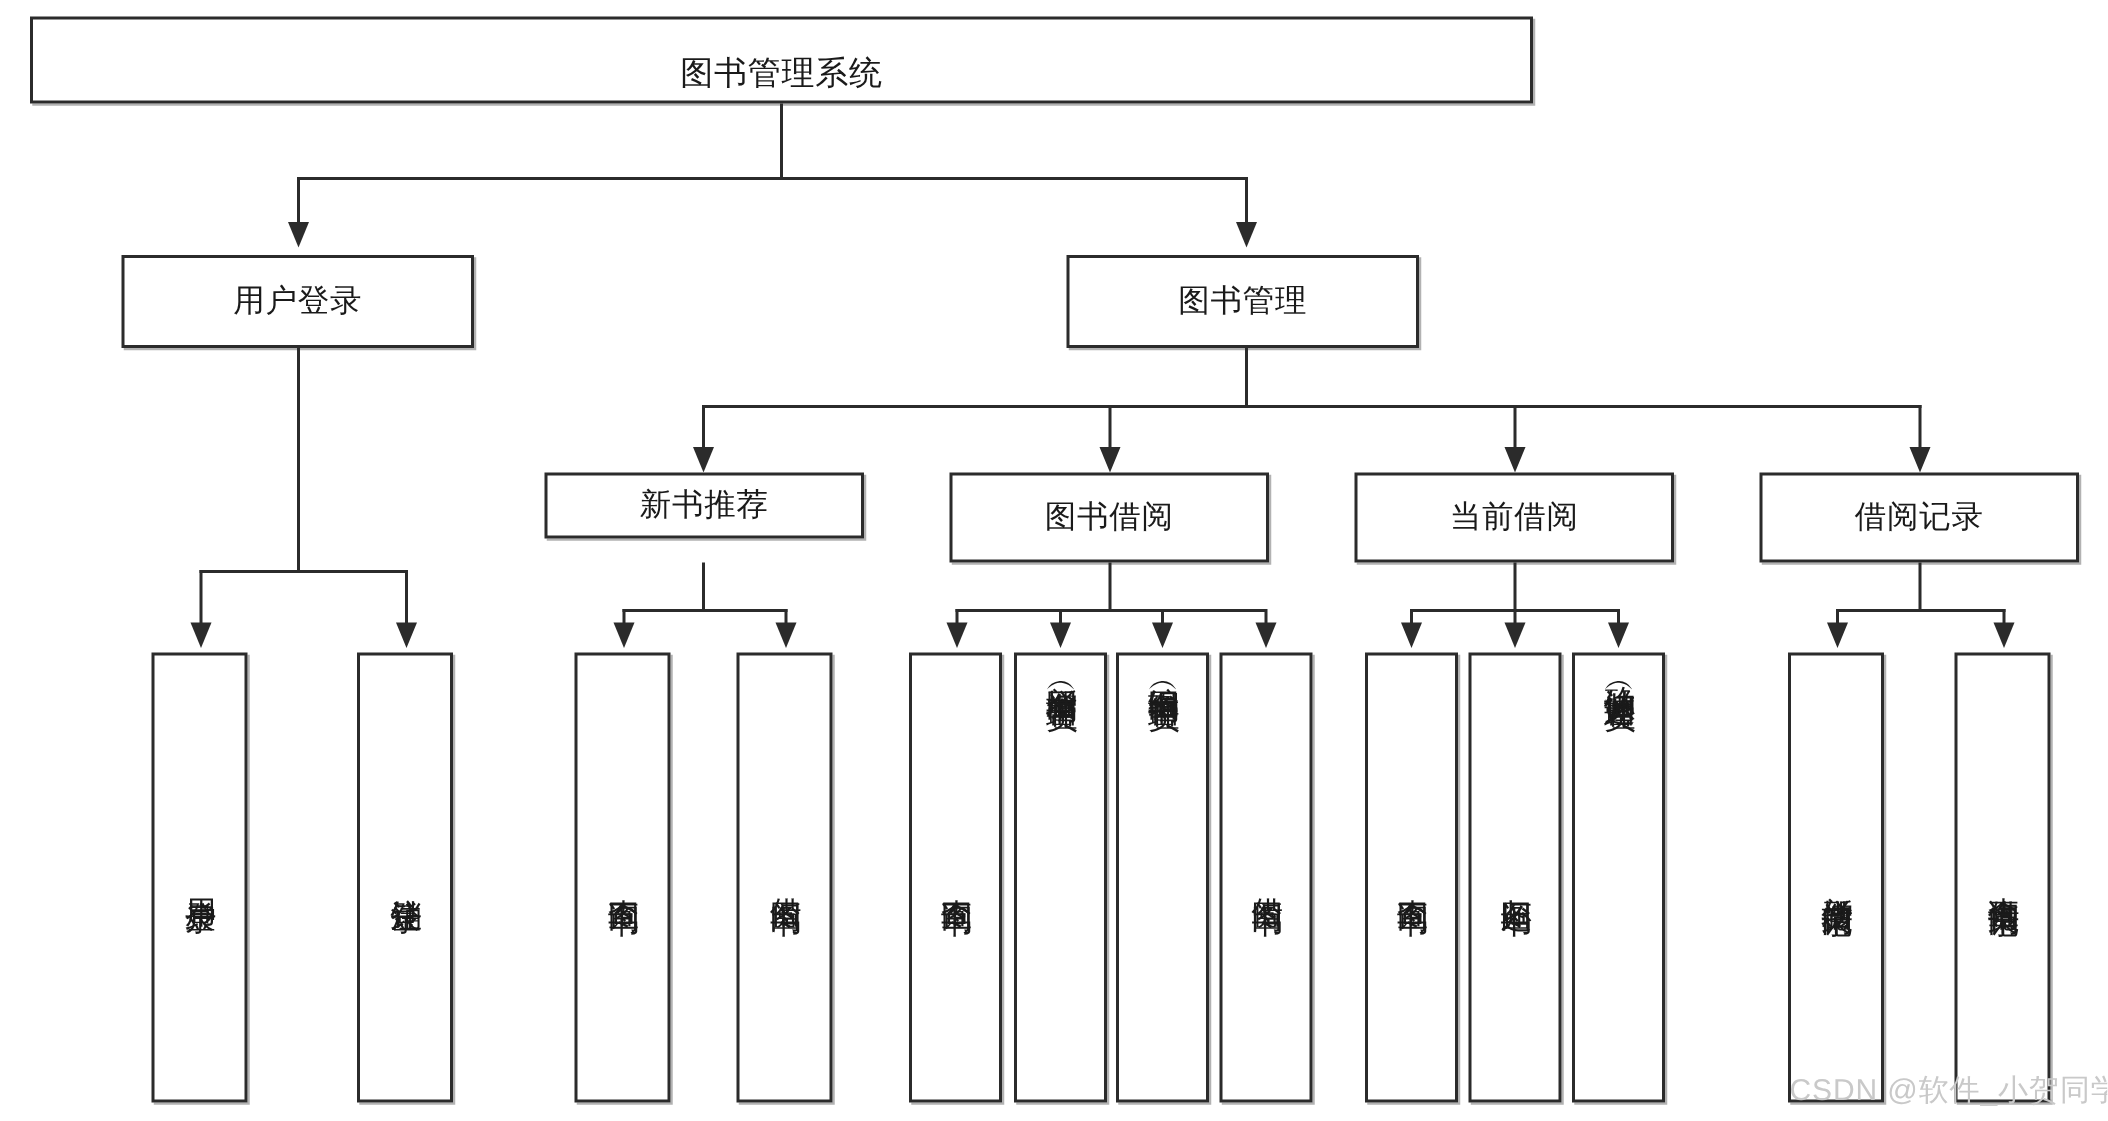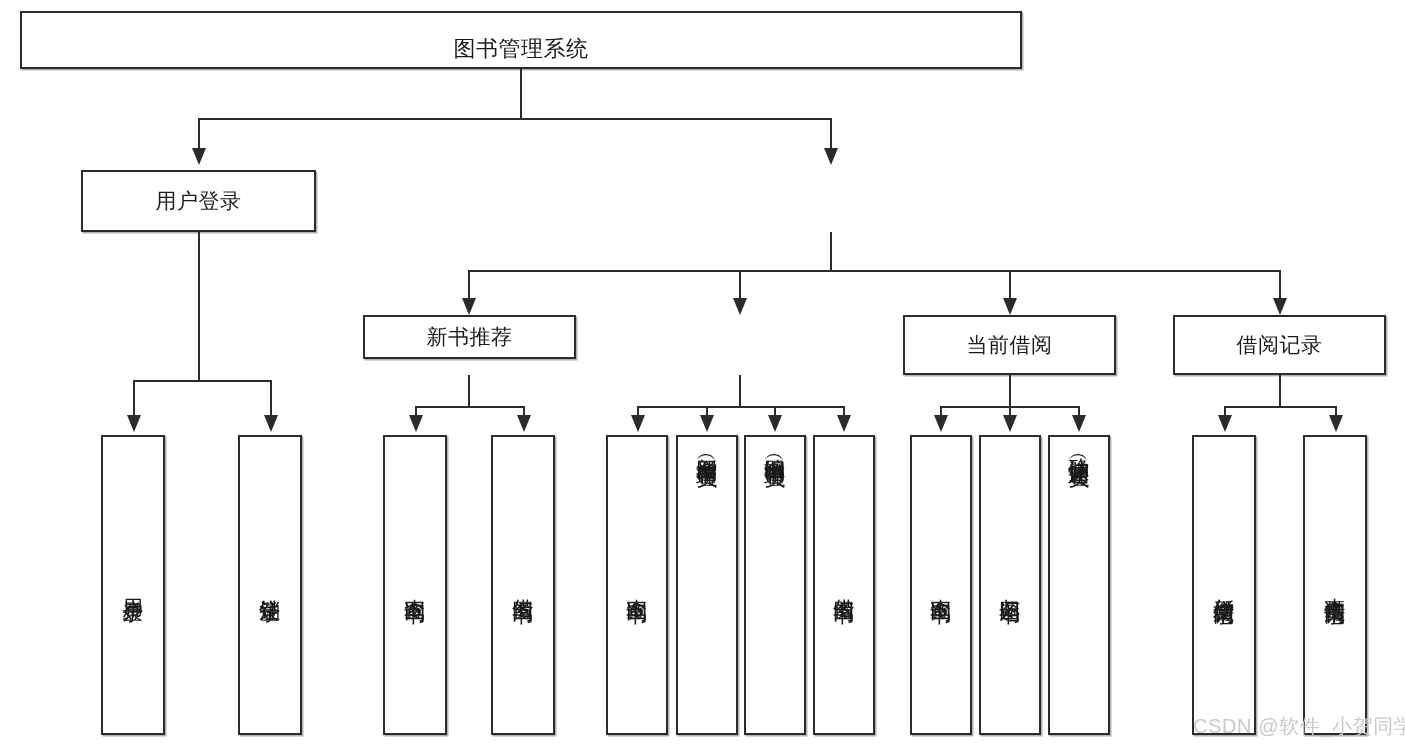--- a/index.html
+++ b/index.html
@@ -97,20 +97,23 @@
 
   <div class="hline" style="left:198px; top:118px; width:634px;"></div>
 
   <div class="vline" style="left:198px; top:118px; height:32px;"></div>
   <div class="arrow" style="left:192px; top:148px;"></div>
   <div class="vline" style="left:830px; top:118px; height:32px;"></div>
   <div class="arrow" style="left:824px; top:148px;"></div>
 
   <div class="node" style="left:81px; top:170px; width:235px; height:62px;">
     <span class="label">用户登录</span>
+  </div>
+  <div class="node" style="left:711px; top:170px; width:235px; height:62px;">
+    <span class="label">图书管理</span>
   </div>
 
   <div class="vline" style="left:198px; top:232px; height:148px;"></div>
   <div class="hline" style="left:133px; top:380px; width:138px;"></div>
   <div class="vline" style="left:133px; top:380px; height:37px;"></div>
   <div class="arrow" style="left:127px; top:415px;"></div>
   <div class="vline" style="left:270px; top:380px; height:37px;"></div>
   <div class="arrow" style="left:264px; top:415px;"></div>
 
   <div class="vline" style="left:830px; top:232px; height:38px;"></div>
@@ -120,20 +123,23 @@
   <div class="vline" style="left:739px; top:270px; height:30px;"></div>
   <div class="arrow" style="left:733px; top:298px;"></div>
   <div class="vline" style="left:1009px; top:270px; height:30px;"></div>
   <div class="arrow" style="left:1003px; top:298px;"></div>
   <div class="vline" style="left:1279px; top:270px; height:30px;"></div>
   <div class="arrow" style="left:1273px; top:298px;"></div>
 
   <div class="node" style="left:363px; top:315px; width:213px; height:44px;">
     <span class="label">新书推荐</span>
   </div>
+  <div class="node" style="left:633px; top:315px; width:213px; height:60px;">
+    <span class="label">图书借阅</span>
+  </div>
   <div class="node" style="left:903px; top:315px; width:213px; height:60px;">
     <span class="label">当前借阅</span>
   </div>
   <div class="node" style="left:1173px; top:315px; width:213px; height:60px;">
     <span class="label">借阅记录</span>
   </div>
 
   <div class="vline" style="left:468px; top:375px; height:31px;"></div>
   <div class="hline" style="left:415px; top:406px; width:110px;"></div>
   <div class="vline" style="left:415px; top:406px; height:11px;"></div>

